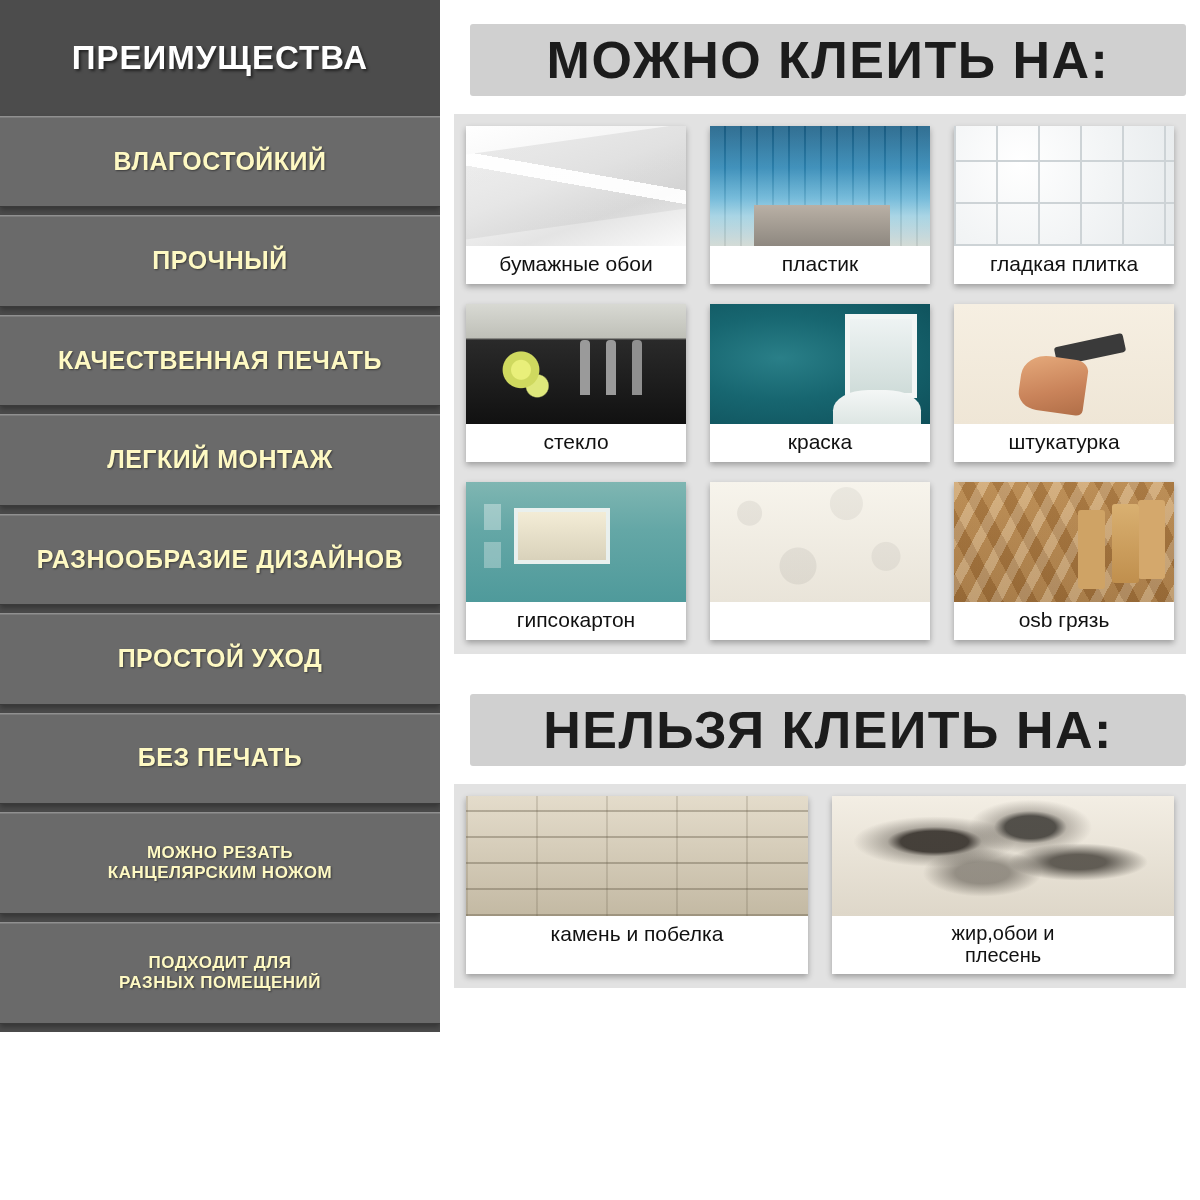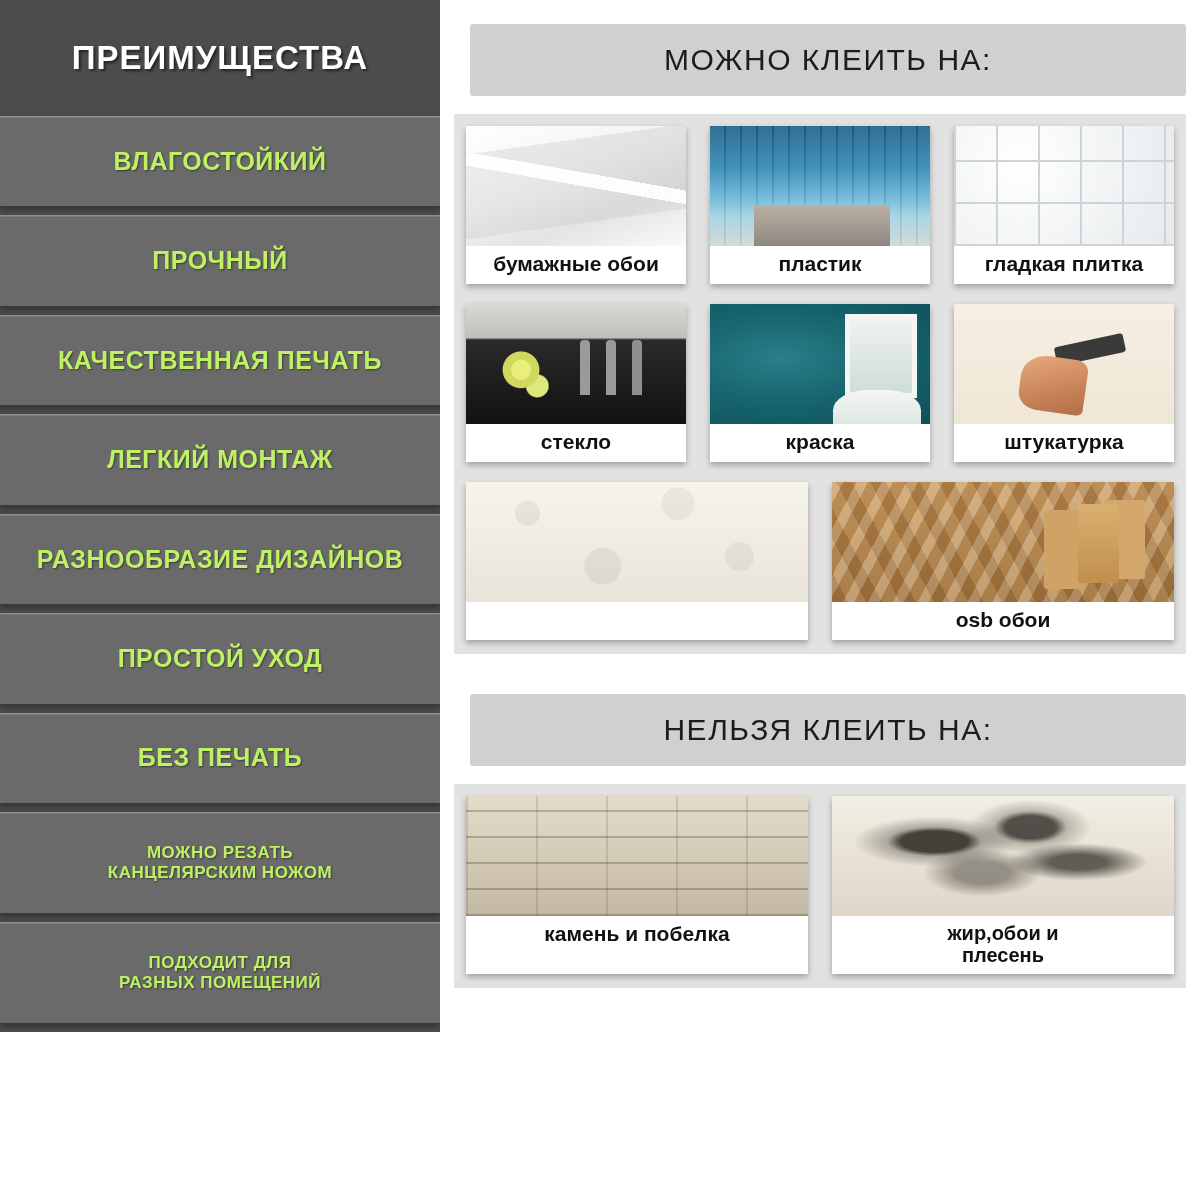--- a/index.html
+++ b/index.html
@@ -46,21 +46,21 @@
     border-bottom: 1px solid #3a3a3a;
     box-shadow: inset 0 1px 0 rgba(255,255,255,0.12),
                 0 3px 5px rgba(0,0,0,0.30);
     display: flex;
     align-items: center;
     justify-content: center;
     text-align: center;
     padding: 0 10px;
   }
   .adv-label {
-    color: #bef264;
+    color: #fef9c3;
     font-size: 25px;
     font-weight: bold;
     letter-spacing: 0.5px;
     line-height: 1.18;
     white-space: pre-line;
     text-shadow: 1px 1px 2px rgba(0,0,0,0.45);
   }
   .adv-item.small .adv-label { font-size: 17px; }
 
   
@@ -73,35 +73,34 @@
   .banner {
     margin: 24px 14px 0 30px;
     background: #d0d0d0;
     height: 72px;
     display: flex;
     align-items: center;
     justify-content: center;
     border-radius: 3px;
   }
   .banner-text {
-    font-size: 30px;
-    font-weight: normal;
+    font-size: 52px;
+    font-weight: bold;
     color: #1c1c1c;
     letter-spacing: 1.5px;
   }
   .grid-wrap {
     margin: 18px 14px 0 14px;
     background: #e2e2e2;
     padding: 12px 12px 14px 12px;
   }
   .row {
     display: flex;
     gap: 24px;
     margin-bottom: 20px;
-    font-weight: bold;
   }
   .row:last-child { margin-bottom: 0; }
   .card {
     flex: 1 1 0;
     background: #ffffff;
     box-shadow: 0 3px 6px rgba(0,0,0,0.30);
     display: flex;
     flex-direction: column;
     overflow: hidden;
   }
@@ -351,25 +350,29 @@
           <div class="caption">краска</div>
         </div>
         <div class="card">
           <div class="thumb t-plaster"></div>
           <div class="caption">штукатурка</div>
         </div>
       </div>
 
       <div class="row">
         <div class="card">
+          <div class="thumb t-gkl"></div>
+          <div class="caption">гипсокартон</div>
+        </div>
+        <div class="card">
           <div class="thumb t-shpak"></div>
         </div>
         <div class="card">
           <div class="thumb t-osb"></div>
-          <div class="caption">osb обои</div>
+          <div class="caption">osb грязь</div>
         </div>
       </div>
 
     </div>
 
     <div class="banner" style="margin-top:40px;">
       <span class="banner-text">НЕЛЬЗЯ КЛЕИТЬ НА:</span>
     </div>
 
     <div class="grid-wrap">

